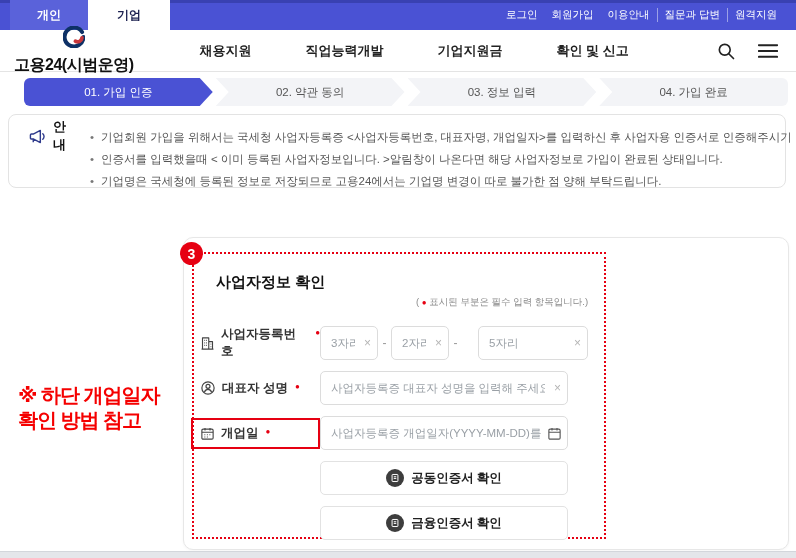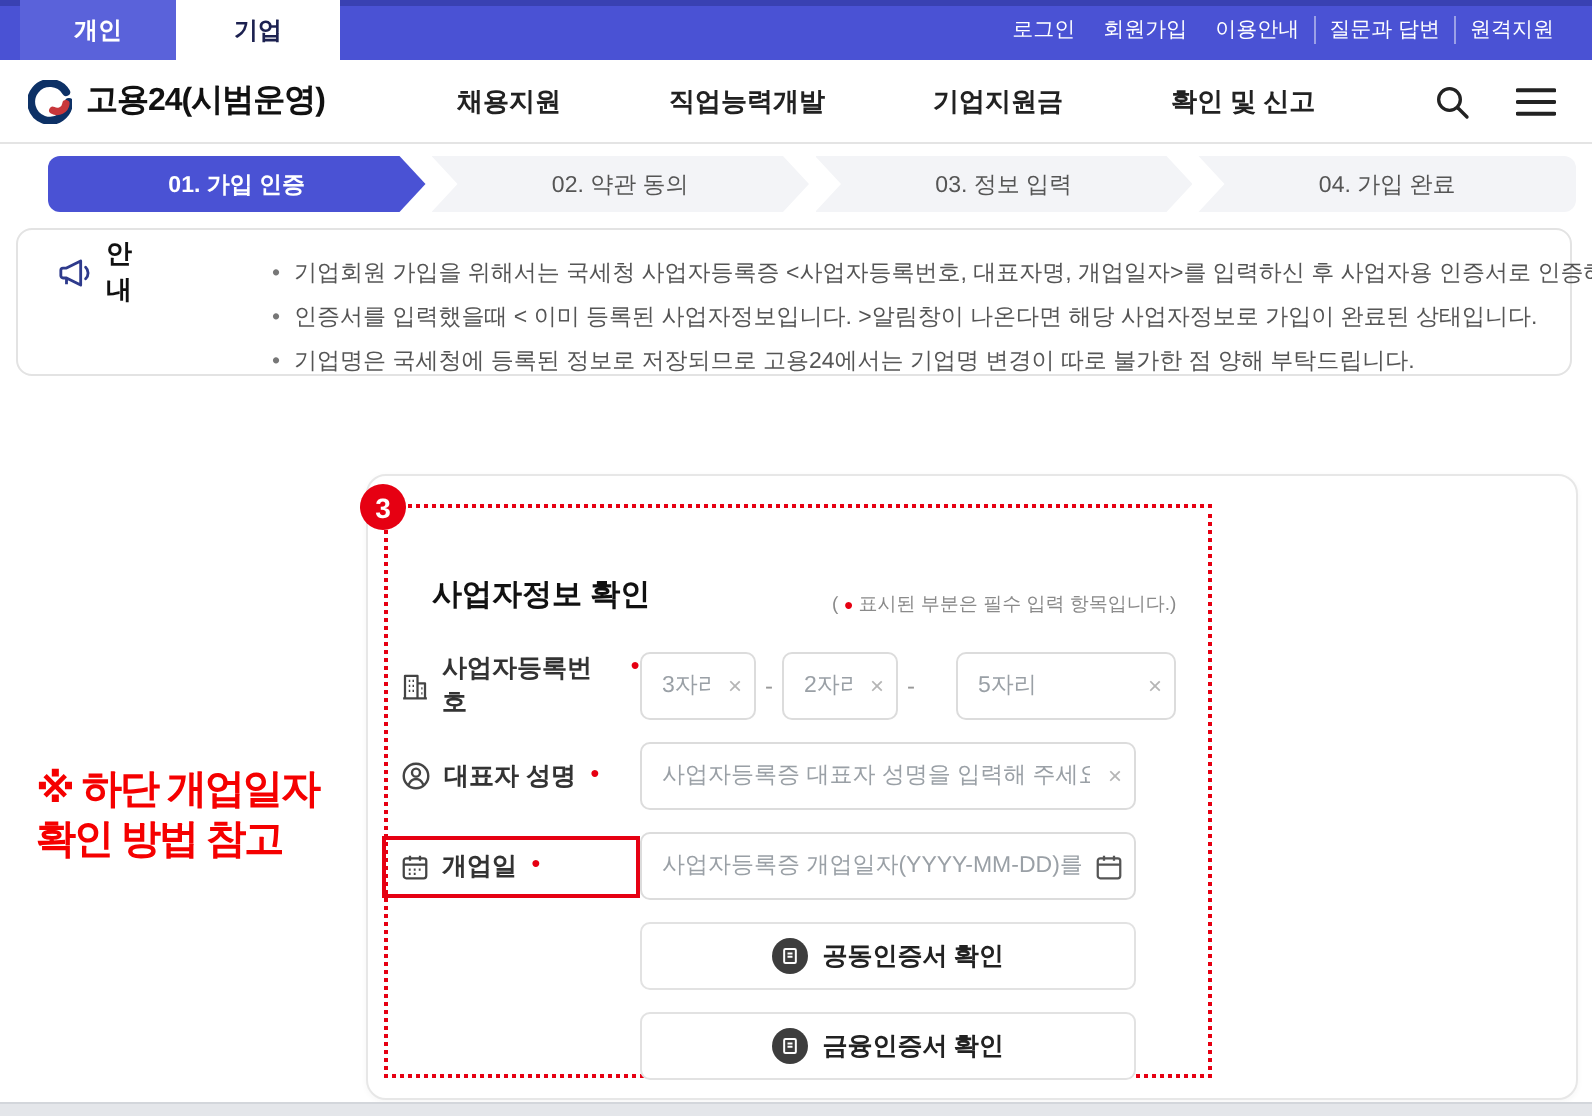--- a/index.html
+++ b/index.html
@@ -20,63 +20,63 @@
   .tab-business{width:82px;background:#ffffff;color:#1c2150;}
   .topbar-links{margin-left:auto;display:flex;align-items:center;
     padding-right:12px;color:#fff;font-size:10.5px;}
   .topbar-links .lnk{cursor:pointer;padding:0 7px;white-space:nowrap;}
   .topbar-links .lnk.sep{border-left:1px solid rgba(255,255,255,.45);}
   
   .header{
     position:absolute;left:0;top:30px;width:796px;height:42px;background:#fff;
     border-bottom:1px solid #e4e4e4;display:flex;align-items:center;box-sizing:border-box;
   }
-  .logo{display:flex;align-items:center;gap:7px;margin-left:14px;cursor:pointer;}
+  .logo{display:flex;align-items:center;gap:7px;margin-left:14px;cursor:pointer;flex-direction:column;}
   .logo-text{font-size:16px;font-weight:bold;color:#111;letter-spacing:-.5px;}
   .gnb{display:flex;gap:54px;margin-left:66px;font-size:13px;font-weight:bold;color:#222;}
   .gnb .gnb-item{cursor:pointer;white-space:nowrap;}
   .header-icons{margin-left:auto;display:flex;align-items:center;gap:22px;margin-right:18px;}
   .hicon{cursor:pointer;display:flex;}
   
   .steps{position:absolute;left:8px;top:78px;width:780px;height:28px;display:flex;}
   .step{
     flex:1;display:flex;align-items:center;justify-content:center;
     font-size:11.5px;color:#555;background:#f3f4f7;position:relative;margin-left:3px;
   }
   .step:first-child{margin-left:0;}
   .step{clip-path:polygon(0 0,calc(100% - 13px) 0,100% 50%,calc(100% - 13px) 100%,0 100%,13px 50%);}
   .step.first{border-radius:6px 0 0 6px;
     clip-path:polygon(0 0,calc(100% - 13px) 0,100% 50%,calc(100% - 13px) 100%,0 100%);}
   .step.last{border-radius:0 6px 6px 0;
     clip-path:polygon(0 0,100% 0,100% 100%,0 100%,13px 50%);}
-  .step.active{background:#4a52d4;color:#fff;font-weight:bold;z-index:2;margin-left:16px;}
+  .step.active{background:#4a52d4;color:#fff;font-weight:normal;z-index:2;margin-left:16px;}
   
   .notice{
     position:absolute;left:8px;top:114px;width:778px;height:74px;box-sizing:border-box;
     border:1px solid #e3e3e3;border-radius:8px;background:#fff;
-    display:flex;padding:11px 10px 0 20px;gap:46px;
+    display:flex;padding:11px 10px 0 20px;
   }
   .notice-head{display:flex;align-items:center;gap:7px;font-size:13px;font-weight:bold;color:#111;height:20px;}
   .notice-list{margin:0 0 0 24px;padding:0;list-style:none;font-size:11.5px;color:#555;}
   .notice-list li{line-height:22px;white-space:nowrap;}
   .notice-list li::before{content:"\2022";margin-right:7px;color:#777;}
   
   .card{
     position:absolute;left:183px;top:237px;width:606px;height:313px;
     background:#fff;border:1px solid #e7e7e7;border-radius:10px;
     box-shadow:0 1px 3px rgba(0,0,0,.04);box-sizing:border-box;
   }
   .dashed{position:absolute;left:8px;top:14px;width:414px;height:287px;
     border:2.5px dotted #e60012;box-sizing:border-box;}
   .num-badge{
     position:absolute;left:-14px;top:-12px;width:23px;height:23px;border-radius:50%;
     background:#e60012;color:#fff;font-size:14px;font-weight:bold;
     display:flex;align-items:center;justify-content:center;z-index:3;
   }
-  .form-title{position:absolute;left:32px;top:50px;font-size:15px;font-weight:bold;color:#111;}
+  .form-title{position:absolute;left:32px;top:35px;font-size:15px;font-weight:bold;color:#111;}
   .req-note{position:absolute;left:232px;top:58px;width:170px;text-align:right;
     font-size:9.5px;color:#8a8a8a;white-space:nowrap;}
   .req-note .dot{color:#e60012;font-size:8px;}
   .rows{position:absolute;left:16px;top:88px;width:368px;}
   .frow{display:flex;align-items:center;height:34px;margin-bottom:11px;}
   .flabel{width:120px;display:flex;align-items:center;gap:6px;
     font-size:12.5px;font-weight:bold;color:#333;flex:none;box-sizing:border-box;}
   .flabel .req{color:#e60012;font-size:8px;margin-left:1px;align-self:flex-start;margin-top:2px;}
   .flabel.boxed{border:2px solid #e60012;padding:5px 7px;width:auto;margin-left:-9px;}
   .fcontrol{flex:1;display:flex;align-items:center;}

